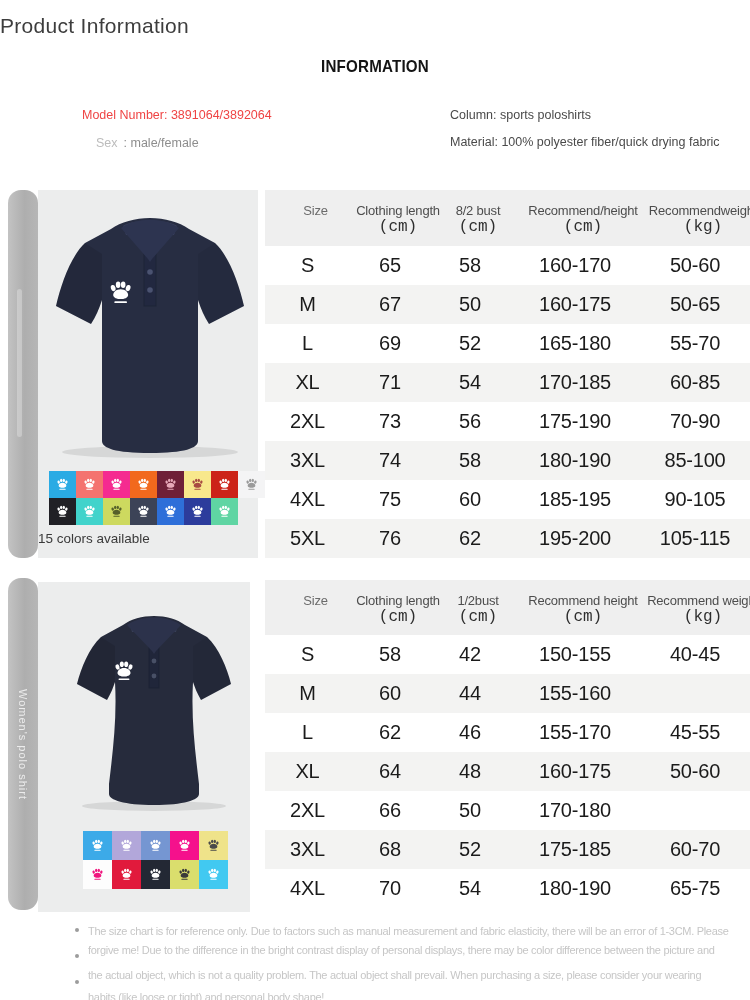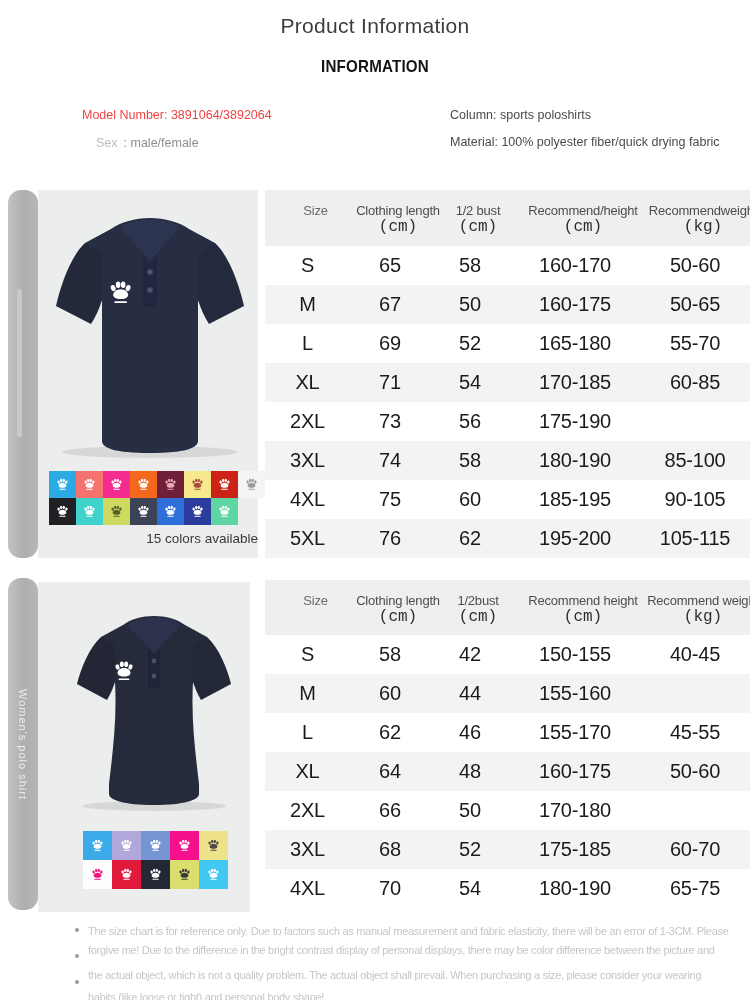--- a/index.html
+++ b/index.html
@@ -1,20 +1,20 @@
 <!DOCTYPE html>
 <html><head>
 <meta charset="utf-8">
 <style>
   html,body{margin:0;padding:0;background:#fff;}
   body{font-family:"Liberation Sans","DejaVu Sans",sans-serif;}
   #page{position:relative;width:750px;height:1000px;background:#fff;overflow:hidden;}
 
   
-  .title{position:absolute;top:14px;left:0;width:100%;text-align:center;
+  .title{position:absolute;top:14px;left:0;width:100%;text-align:left;
          font-size:21px;font-weight:500;color:#3d3d3d;letter-spacing:.3px;}
   .subtitle{position:absolute;top:57px;left:0;width:100%;text-align:center;
          font-size:16.5px;font-weight:700;color:#141414;letter-spacing:.2px;transform:scaleX(.92);}
   .meta{position:absolute;font-size:12.5px;color:#4a4a4a;white-space:nowrap;}
   .meta.model{left:82px;top:108px;color:#ef4444;}
   .meta.sexrow{left:96px;top:136px;color:#8d8d8d;}
   .meta.sexrow .sexlab{color:#bcbcbc;margin-right:6px;}
   .meta.column{left:450px;top:108px;}
   .meta.material{left:450px;top:135px;}
 
@@ -24,21 +24,21 @@
   .sidebar.m1{left:8px;top:190px;height:368px;}
   .sidebar.m2{left:8px;top:578px;height:332px;}
   .sidebar .streak{position:absolute;left:9px;top:27%;width:5px;height:40%;
            background:rgba(255,255,255,.28);border-radius:3px;}
   .vlabel{position:absolute;inset:0;display:flex;align-items:center;justify-content:center;
           writing-mode:vertical-rl;font-size:11px;letter-spacing:1px;color:#ececec;}
   .photo{position:absolute;background:#eceded;}
   .photo.p1{left:38px;top:190px;width:220px;height:368px;}
   .photo.p2{left:38px;top:582px;width:212px;height:330px;}
   .shirt{position:absolute;}
-  .caption{position:absolute;left:38px;top:531px;width:220px;text-align:right;
+  .caption{position:absolute;left:38px;top:531px;width:220px;text-align:left;
            font-size:13.5px;color:#3a3a3a;}
 
   
   .swatches{position:absolute;}
   .sw-mens{left:49px;top:471px;}
   .sw-womens{left:83px;top:831px;}
   .swrow{display:flex;}
   .tile{display:flex;align-items:center;justify-content:center;}
   .sw-mens .tile{width:27px;height:27px;}
   .sw-womens .tile{width:29px;height:29px;}
@@ -392,21 +392,21 @@
   <div class="sizetable t1">
       <div class="thead">
         <div class="hcell">
           <span class="hlabel">Size</span>
         </div>
         <div class="hcell">
           <span class="hlabel">Clothing length</span>
           <span class="hunit">(cm)</span>
         </div>
         <div class="hcell">
-          <span class="hlabel">1/2 bust</span>
+          <span class="hlabel">8/2 bust</span>
           <span class="hunit">(cm)</span>
         </div>
         <div class="hcell">
           <span class="hlabel">Recommend/height</span>
           <span class="hunit">(cm)</span>
         </div>
         <div class="hcell">
           <span class="hlabel">Recommendweight</span>
           <span class="hunit">(kg)</span>
         </div>
@@ -437,20 +437,21 @@
         <div class="tcell">71</div>
         <div class="tcell">54</div>
         <div class="tcell">170-185</div>
         <div class="tcell">60-85</div>
       </div>
       <div class="trow">
         <div class="tcell">2XL</div>
         <div class="tcell">73</div>
         <div class="tcell">56</div>
         <div class="tcell">175-190</div>
+        <div class="tcell">70-90</div>
       </div>
       <div class="trow stripe">
         <div class="tcell">3XL</div>
         <div class="tcell">74</div>
         <div class="tcell">58</div>
         <div class="tcell">180-190</div>
         <div class="tcell">85-100</div>
       </div>
       <div class="trow">
         <div class="tcell">4XL</div>

